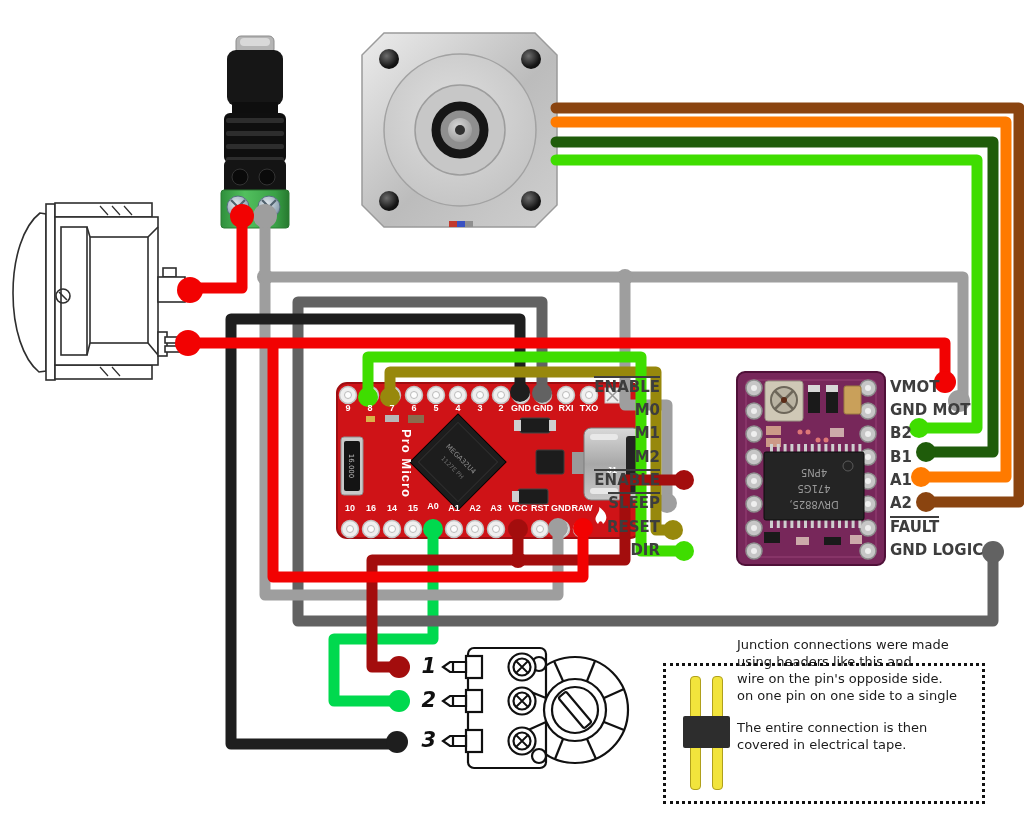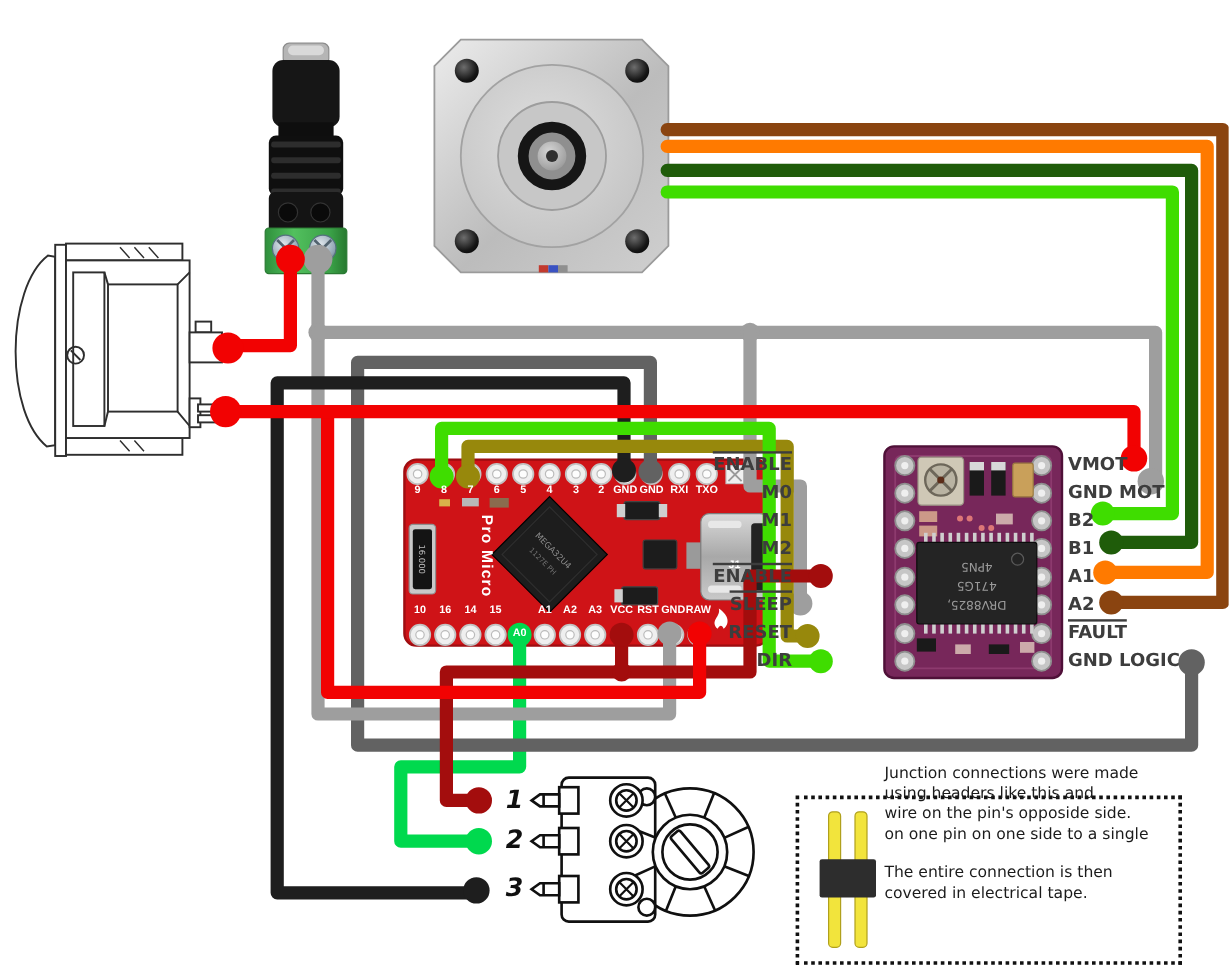--- a/index.html
+++ b/index.html
@@ -412,21 +412,21 @@
       <div class="pm-lbl" style="left: 501px; top: 403px;">2</div>
       <div class="pm-lbl" style="left: 521px; top: 403px;">GND</div>
       <div class="pm-lbl" style="left: 543px; top: 403px;">GND</div>
       <div class="pm-lbl" style="left: 566px; top: 403px;">RXI</div>
       <div class="pm-lbl" style="left: 589px; top: 403px;">TXO</div>
       <div class="pm-lbl" style="left: 612px; top: 421px; margin-top: 44px;">J1</div>
       <div class="pm-lbl" style="left: 350px; top: 503px;">10</div>
       <div class="pm-lbl" style="left: 371px; top: 503px;">16</div>
       <div class="pm-lbl" style="left: 392px; top: 503px; text-align: center;">14</div>
       <div class="pm-lbl" style="left: 413px; top: 503px;">15</div>
-      <div class="pm-lbl" style="left: 433px; top: 522px;">A0</div>
+      <div class="pm-lbl" style="left: 433px; top: 501px;">A0</div>
       <div class="pm-lbl" style="left: 454px; top: 503px;">A1</div>
       <div class="pm-lbl" style="left: 475px; top: 503px;">A2</div>
       <div class="pm-lbl" style="left: 496px; top: 503px;">A3</div>
       <div class="pm-lbl" style="left: 518px; top: 503px;">VCC</div>
       <div class="pm-lbl" style="left: 540px; top: 503px;">RST</div>
       <div class="pm-lbl" style="left: 561px; top: 503px;">GND</div>
       <div class="pm-lbl" style="left: 582px; top: 503px;">RAW</div>
     </div>
 <div id="drv-labels">
       <div class="dl dl-l" style="top: 376px;"><span class="ov">ENABLE</span></div>

